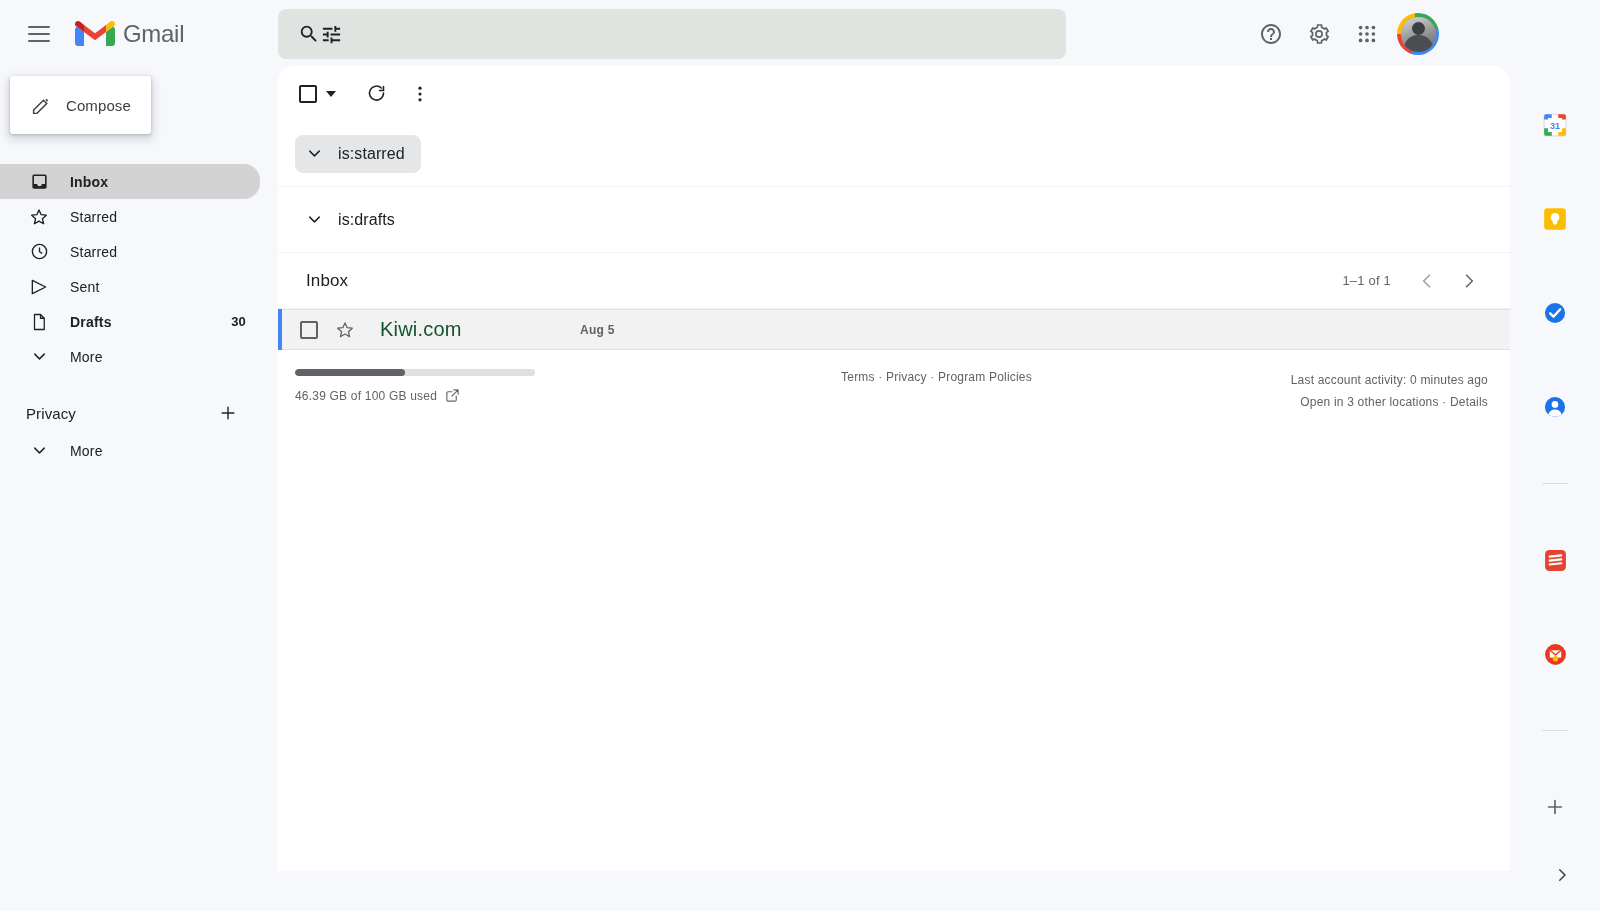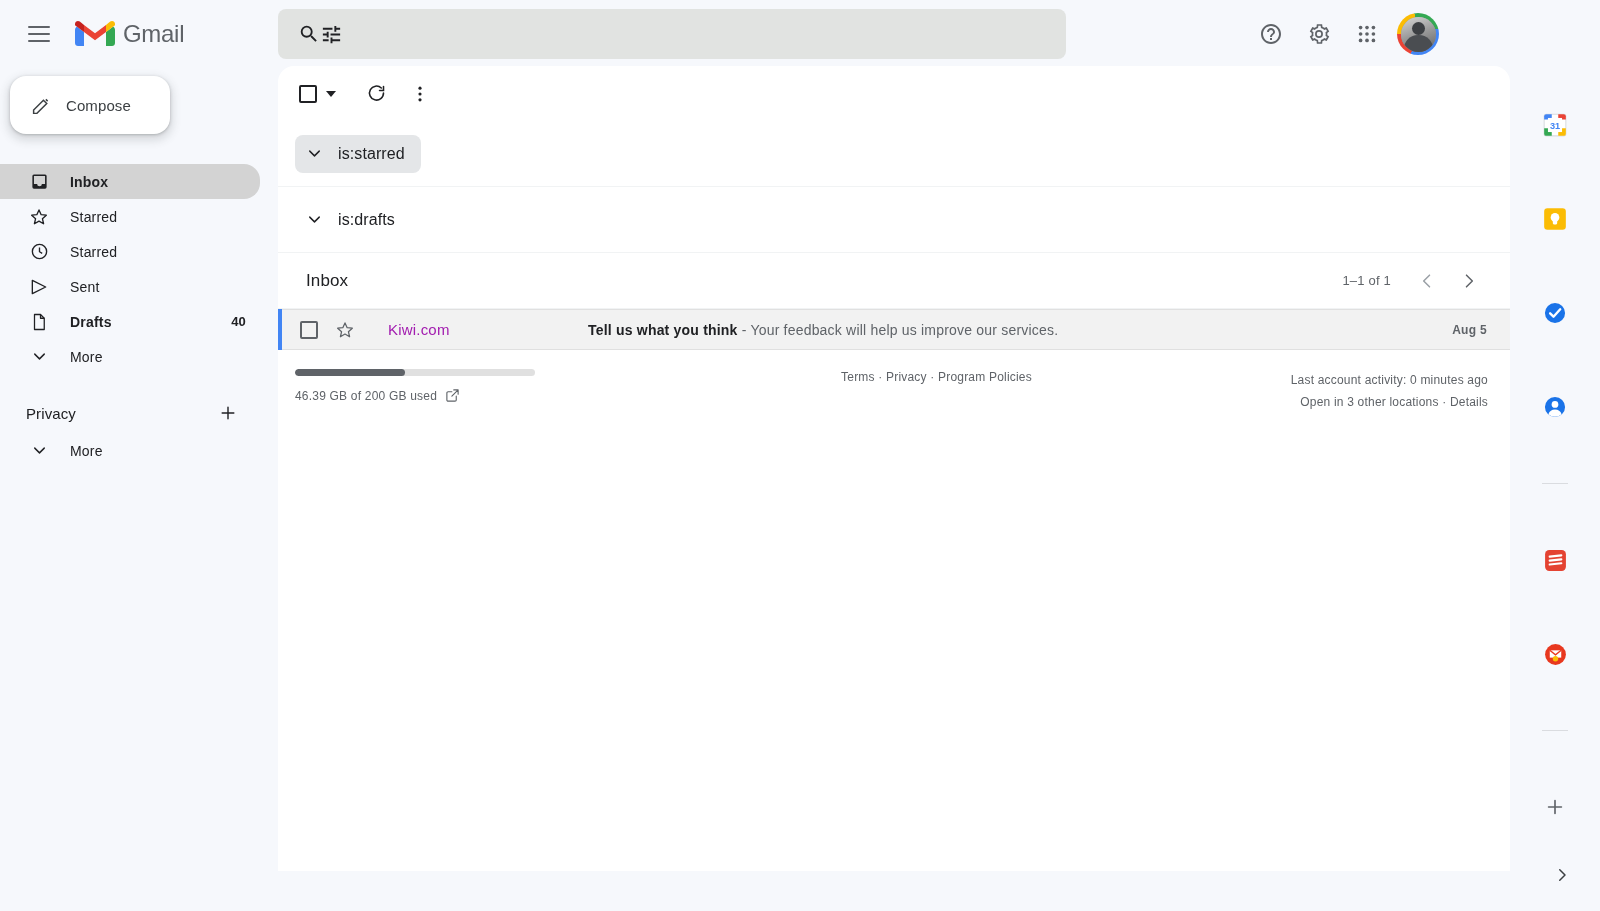--- a/index.html
+++ b/index.html
@@ -68,22 +68,22 @@
     position: absolute; width: 29px; height: 19px; border-radius: 14px 14px 0 0;
     background: #4a4d51; left: 3px; top: 18px;
   }
   .avatar-photo .ph-bg {
     position: absolute; inset: 0; background: linear-gradient(160deg,#d8d8d8 0%, #9a9a9a 48%, #616161 100%);
   }
 
   
   .sidebar { position: absolute; left: 0; top: 68px; width: 278px; height: 843px; }
   .compose {
-    margin: 8px 0 0 10px; width: 160px; height: 58px;
-    background: #fff; border-radius: 16px;
+    margin: 8px 0 0 10px; width: 141px; height: 58px;
+    background: #fff; border-radius: 3px;
     box-shadow: 0 1px 3px rgba(60,64,67,.30), 0 4px 8px 3px rgba(60,64,67,.15);
     display: flex; align-items: center; cursor: pointer;
   }
   .compose .c-ico { margin-left: 21px; display: flex; }
   .compose .c-label { font-size: 15px; color: #3c4043; margin-left: 14px; letter-spacing: .1px; }
 
   .navlist { margin-top: 30px; }
   .nav-item {
     height: 35px; display: flex; align-items: center;
     border-radius: 0 16px 16px 0; padding-right: 14px; cursor: pointer;
@@ -140,21 +140,21 @@
   .pg-btn { width: 38px; height: 38px; border-radius: 50%; display: flex; align-items: center; justify-content: center; cursor: pointer; }
 
   .mail-row {
     height: 41px; display: flex; align-items: center;
     background: #f2f2f2; border-left: 4px solid #4285f4;
     box-shadow: inset 0 -1px 0 0 #e0e0e0, inset 0 1px 0 0 #e0e0e0;
     cursor: pointer;
   }
   .mr-cb { width: 18px; height: 18px; border: 2px solid #5f6368; border-radius: 2px; margin-left: 18px; }
   .mr-star { margin-left: 17px; display: flex; cursor: pointer; }
-  .mr-sender { font-size: 15px; color: #a21caf; margin-left: 33px; width: 200px; letter-spacing: .2px; }
+  .mr-sender { font-size: 20px; color: #14532d; margin-left: 25px; width: 200px; letter-spacing: .2px; }
   .mr-body { flex: 1; font-size: 14px; color: #5f6368; overflow: hidden; white-space: nowrap; letter-spacing: .2px; }
   .mr-body .subj { color: #202124; font-weight: bold; }
   .mr-date { font-size: 12px; color: #5f6368; font-weight: bold; margin-right: 23px; letter-spacing: .3px; }
 
   
   .footer { display: flex; align-items: flex-start; padding: 19px 22px 0 17px; font-size: 12px; color: #5f6368; }
   .f-left { width: 420px; }
   .storage-bar { width: 240px; height: 7px; background: #e0e0e0; border-radius: 4px; overflow: hidden; }
   .storage-fill { height: 100%; background: #5f6368; border-radius: 4px; }
   .storage-text { display: flex; align-items: center; gap: 8px; margin-top: 12px; letter-spacing: .2px; }
@@ -302,21 +302,21 @@
     </div>
 
     <div class="nav-item bold">
       <span class="n-ico">
         <svg width="18" height="18" viewBox="0 0 24 24" fill="none" stroke="#202124" stroke-width="1.7" stroke-linejoin="round">
           <path d="M6 2h8l5 5v15H6V2z"></path>
             <path d="M14 2v5h5"></path>
         </svg>
       </span>
       <span class="n-label">Drafts</span>
-      <span class="n-count">40</span>
+      <span class="n-count">30</span>
     </div>
 
     <div class="nav-item">
       <span class="n-ico">
         <svg width="19" height="19" viewBox="0 0 24 24" fill="none" stroke="#202124" stroke-width="1.8" stroke-linecap="round" stroke-linejoin="round">
           <path d="M6 9l6 6 6-6"></path>
         </svg>
       </span>
       <span class="n-label">More</span>
       <span class="n-count"></span>
@@ -404,33 +404,30 @@
   </div>
 
   <div class="mail-row">
     <span class="mr-cb"></span>
     <span class="mr-star">
       <svg width="20" height="20" viewBox="0 0 24 24" fill="none" stroke="#5f6368" stroke-width="1.5" stroke-linejoin="round">
         <path d="M12 3.5l2.6 5.7 6.2.6-4.7 4.2 1.4 6.1L12 16.9l-5.5 3.2 1.4-6.1-4.7-4.2 6.2-.6z"></path>
       </svg>
     </span>
     <span class="mr-sender">Kiwi.com</span>
-    <span class="mr-body">
-      <span class="subj">Tell us what you think</span><span> - </span><span>Your feedback will help us improve our services.</span>
-    </span>
     <span class="mr-date">Aug 5</span>
   </div>
 
   <div class="footer">
     <div class="f-left">
       <div class="storage-bar">
         <div class="storage-fill" id="storage-fill" style="width: 46%;"></div>
       </div>
       <div class="storage-text">
-        <span>46.39 GB of 200 GB used</span>
+        <span>46.39 GB of 100 GB used</span>
         <span style="display:flex">
           <svg width="15" height="15" viewBox="0 0 24 24" fill="none" stroke="#5f6368" stroke-width="1.8" stroke-linecap="round" stroke-linejoin="round">
             <path d="M18 13v6a2 2 0 0 1-2 2H5a2 2 0 0 1-2-2V8a2 2 0 0 1 2-2h6"></path>
             <path d="M14 3h7v7M11 13L21 3"></path>
           </svg>
         </span>
       </div>
     </div>
     <div class="f-center">
       <a href="#">Terms · Privacy · Program Policies</a>

